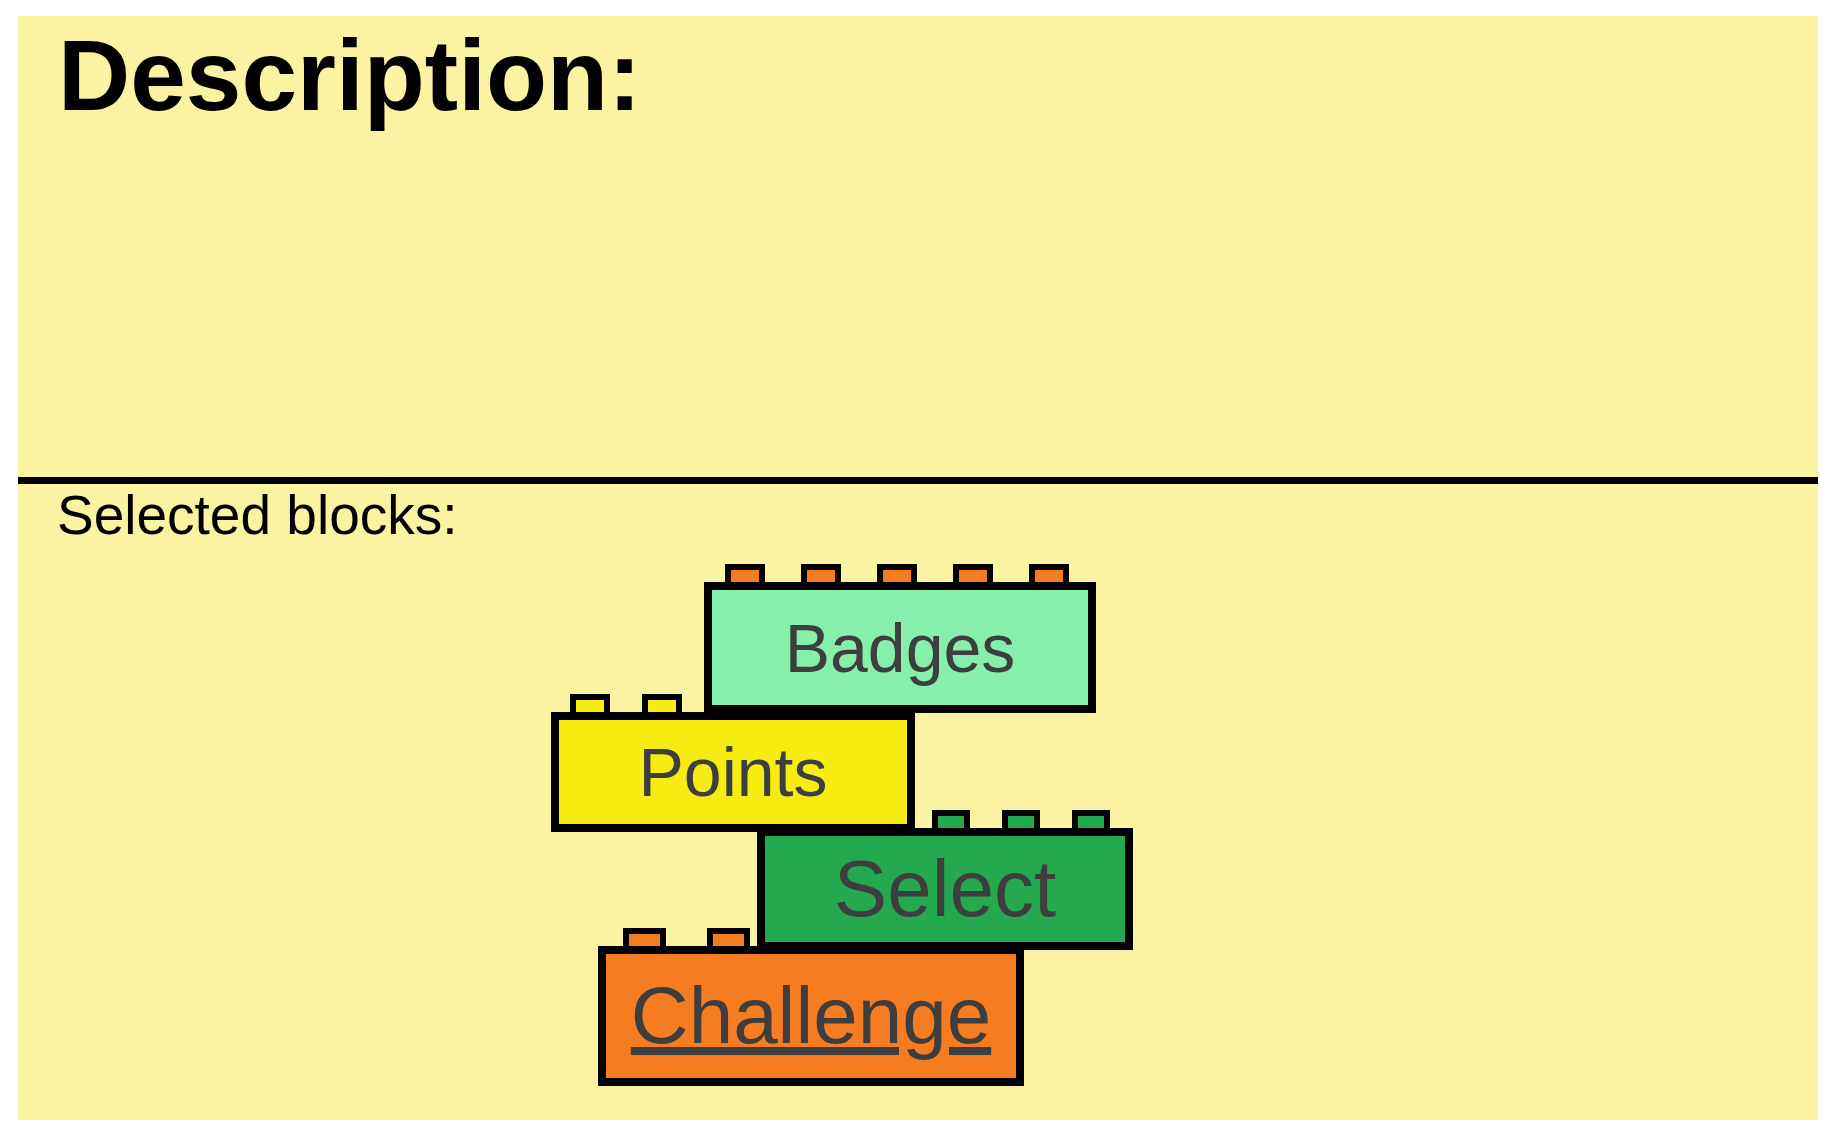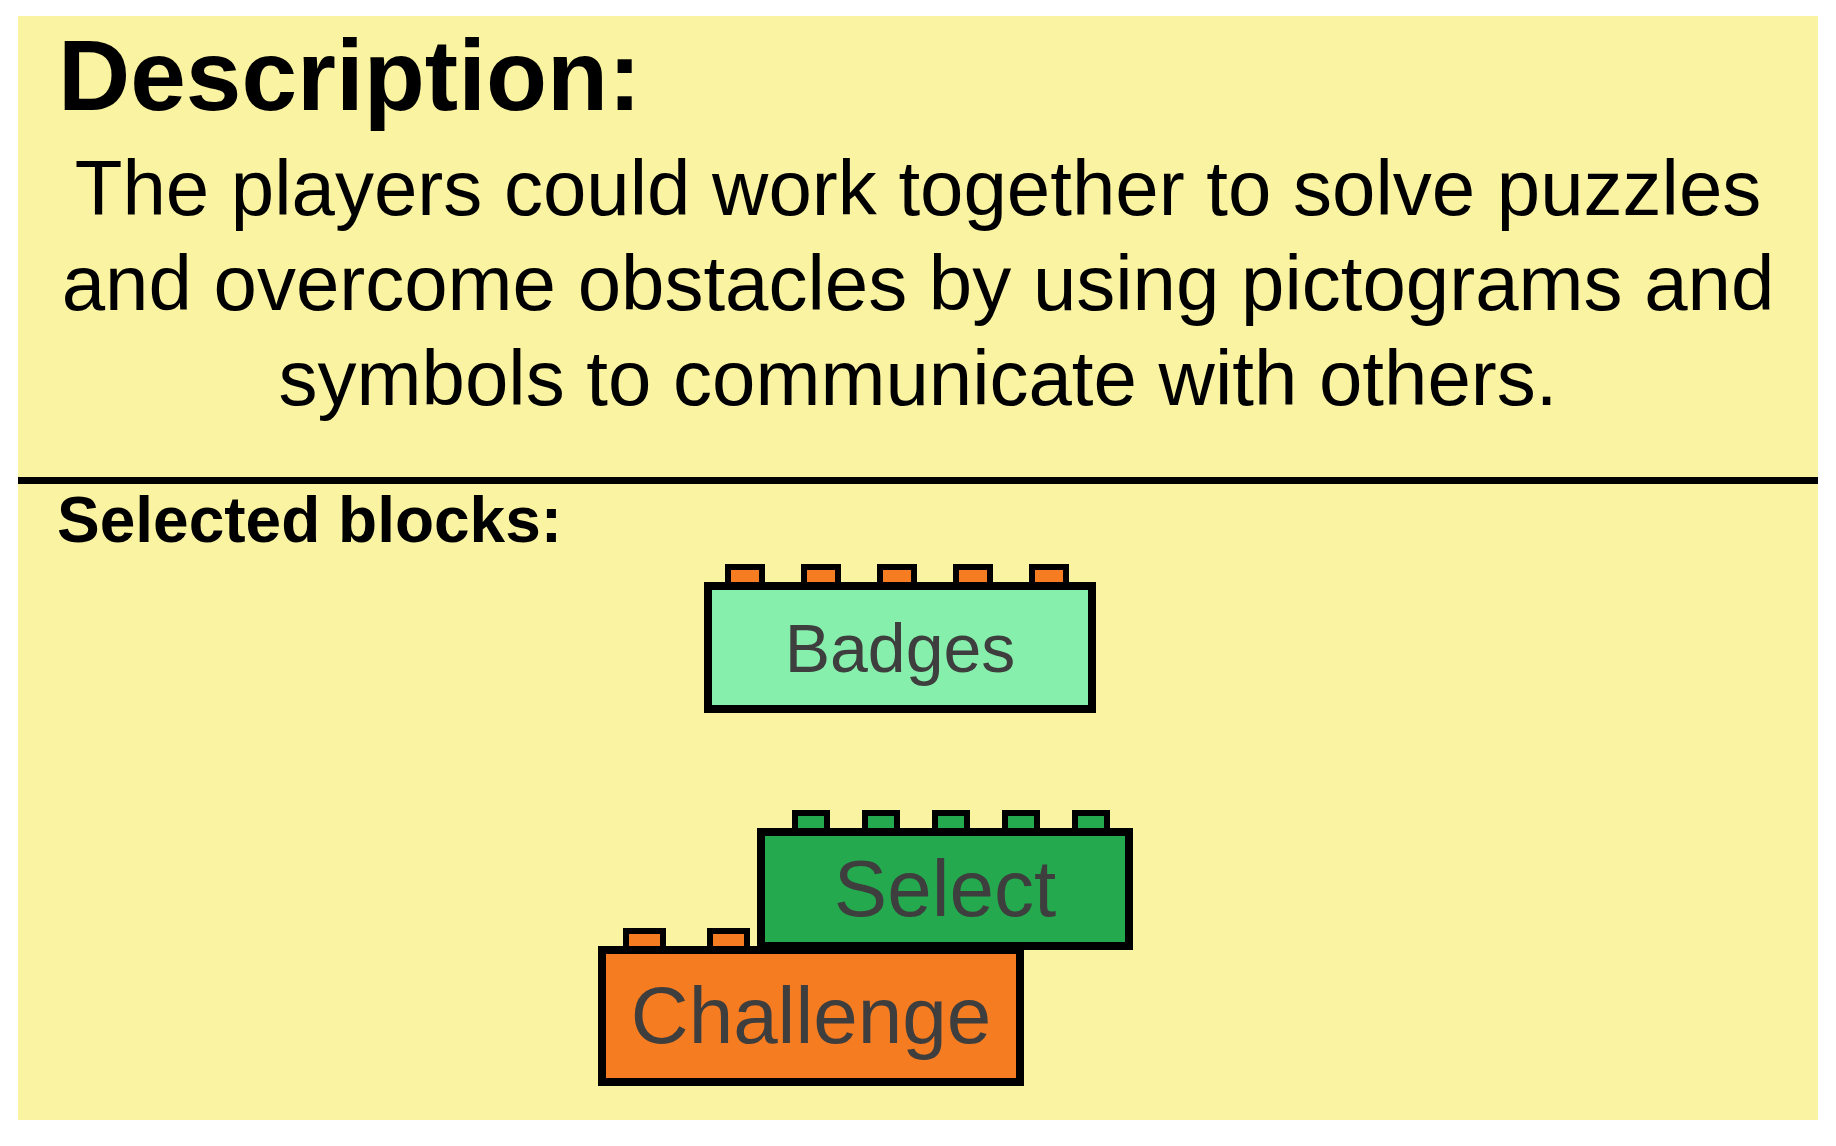--- a/index.html
+++ b/index.html
@@ -43,23 +43,23 @@
   .divider {
     position: absolute;
     left: 0; top: 461px;
     width: 100%; height: 7px;
     background: #000;
   }
 
   .selected-heading {
     position: absolute;
     left: 39px; top: 472px;
-    font-size: 64px;
+    font-size: 55px;
     line-height: 1;
-    font-weight: bold;
+    font-weight: normal;
     color: #000;
     white-space: nowrap;
   }
 
   
   .brick {
     position: absolute;
     box-sizing: border-box;
     border: 8px solid #000;
     display: flex;
@@ -103,58 +103,63 @@
   .brick-challenge .brick-label { font-size: 80px; }
 </style>
 </head>
 <body>
 
 <div class="stage">
   <div class="panel" style="background-color: rgb(250, 243, 161);">
 
     <div class="desc-heading">Description:</div>
 
-    <div class="desc-body">
-      <div>The players could work together to solve puzzles</div>
-      <div>and overcome obstacles by using pictograms and</div>
-      <div>symbols to communicate with others.</div>
-    </div>
 
     <div class="divider"></div>
 
     <div class="selected-heading">Selected blocks:</div>
 
     <div class="brick brick-badges" style="background-color: #86efac;">
       <div class="studs">
         <div class="stud" style="background-color: rgb(245, 124, 33);"></div>
         <div class="stud" style="background-color: rgb(245, 124, 33);"></div>
         <div class="stud" style="background-color: rgb(245, 124, 33);"></div>
         <div class="stud" style="background-color: rgb(245, 124, 33);"></div>
         <div class="stud" style="background-color: rgb(245, 124, 33);"></div>
       </div>
       <span class="brick-label" style="color: rgb(62, 62, 62);">Badges</span>
     </div>
 
+    <div class="brick brick-points" style="background-color: rgb(246, 236, 17);">
+      <div class="studs">
+        <div class="stud" style="background-color: rgb(246, 236, 17);"></div>
+        <div class="stud" style="background-color: rgb(246, 236, 17);"></div>
+        <div class="stud" style="background-color: rgb(246, 236, 17);"></div>
+        <div class="stud" style="background-color: rgb(246, 236, 17);"></div>
+        <div class="stud" style="background-color: rgb(246, 236, 17);"></div>
+      </div>
+      <span class="brick-label" style="color: rgb(62, 62, 62);">Points</span>
+    </div>
 
     <div class="brick brick-select" style="background-color: rgb(36, 169, 78);">
       <div class="studs">
         <div class="stud" style="background-color: rgb(36, 169, 78);"></div>
         <div class="stud" style="background-color: rgb(36, 169, 78);"></div>
         <div class="stud" style="background-color: rgb(36, 169, 78);"></div>
         <div class="stud" style="background-color: rgb(36, 169, 78);"></div>
         <div class="stud" style="background-color: rgb(36, 169, 78);"></div>
       </div>
       <span class="brick-label" style="color: rgb(62, 62, 62);">Select</span>
     </div>
 
     <div class="brick brick-challenge" style="background-color: rgb(245, 124, 33);">
       <div class="studs">
         <div class="stud" style="background-color: rgb(245, 124, 33);"></div>
         <div class="stud" style="background-color: rgb(245, 124, 33);"></div>
         <div class="stud" style="background-color: rgb(245, 124, 33);"></div>
         <div class="stud" style="background-color: rgb(245, 124, 33);"></div>
         <div class="stud" style="background-color: rgb(245, 124, 33);"></div>
       </div>
-      <span class="brick-label" style="color: rgb(62, 62, 62);">Challenge</span>
+      <span class="brick-label" style="color: rgb(62, 62, 62); text-decoration: underline;">Challenge</span>
     </div>
 
   </div>
 </div>
 
 </body></html>

